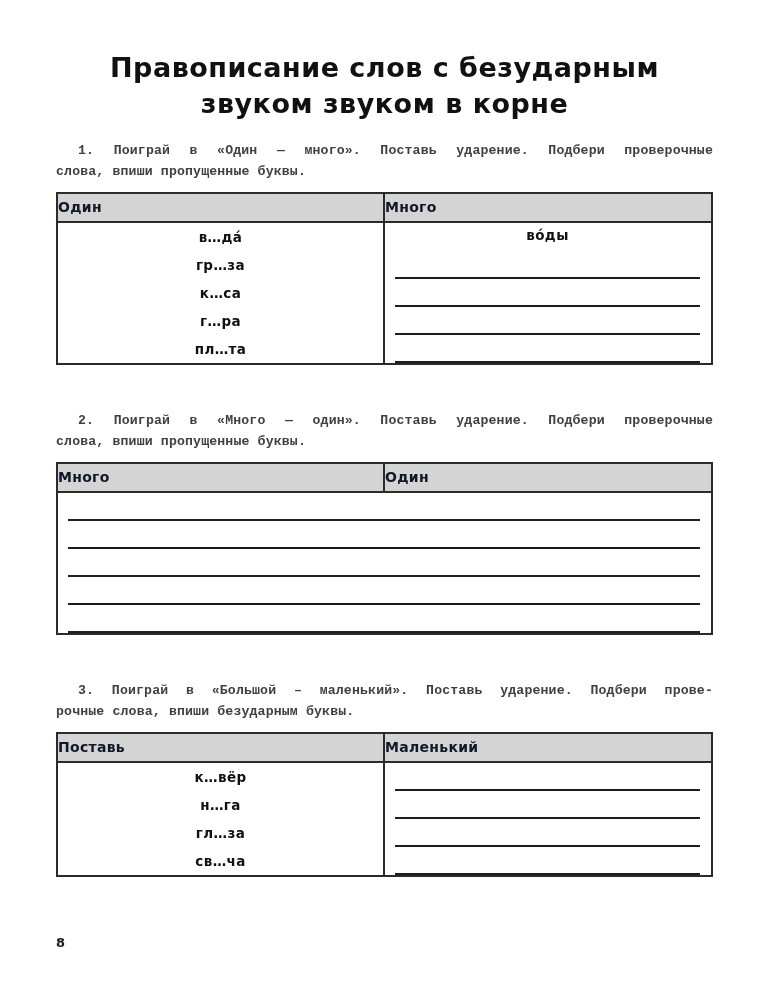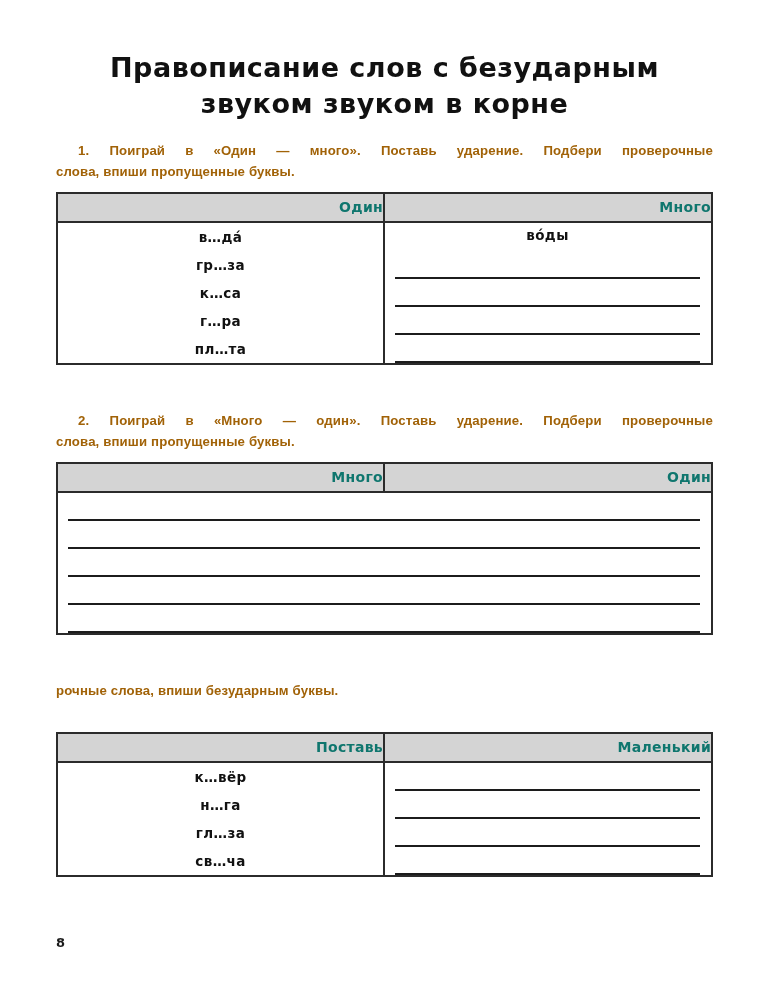--- a/index.html
+++ b/index.html
@@ -46,25 +46,25 @@
   
   .task {
     position: absolute;
     left: 56px;
     width: 657px;
   }
   .task-text {
     font-size: 13.2px;
     font-weight: 700;
     line-height: 21px;
-    color: #a16207;
+    color: #404040;
     text-align: justify;
     text-justify: inter-word;
     letter-spacing: 0.15px;
-    font-family: Liberation Sans, sans-serif;
+    font-family: Liberation Mono, monospace;
   }
   .task-text .indent {
     display: inline-block;
     width: 22px;
   }
   .task-text .tnum {
     font-weight: 700;
   }
   .task-line {
     display: block;
@@ -85,25 +85,25 @@
     background: #ffffff;
   }
   .wt-head {
     display: flex;
     background: #d4d4d4;
     border-bottom: 2px solid #2b2b2b;
     box-sizing: border-box;
   }
   .wt-head .hcell {
     box-sizing: border-box;
-    text-align: right;
+    text-align: left;
     font-size: 14px;
     font-weight: 600;
     padding: 5px 0 6px 0;
-    color: #0f766e;
+    color: #0f172a;
     letter-spacing: 0.3px;
     font-family: "DejaVu Sans", "Liberation Sans", sans-serif;
   }
   .wt-head .hcell.left {
     width: 327px;
     border-right: 2px solid #2b2b2b;
   }
   .wt-head .hcell.right {
     flex: 1;
   }
@@ -249,20 +249,21 @@
           </div>
         <div class="arow">
             <div class="answer-line"></div>
           </div>
       </div>
     </div>
   </div>
 
   <div class="task" style="top:680px;">
     <div class="task-text">
+      <span class="task-line justified"><span class="indent"></span><span class="tnum">3.</span> <span>Поиграй в «Большой – маленький». Поставь ударение. Подбери прове-</span></span>
       <span class="task-line">рочные слова, впиши безударным буквы.</span>
     </div>
   </div>
 
   <div class="wtable" style="top:732px;">
     <div class="wt-head">
       <div class="hcell left">Поставь</div>
       <div class="hcell right">Маленький</div>
     </div>
     <div class="wt-body">

